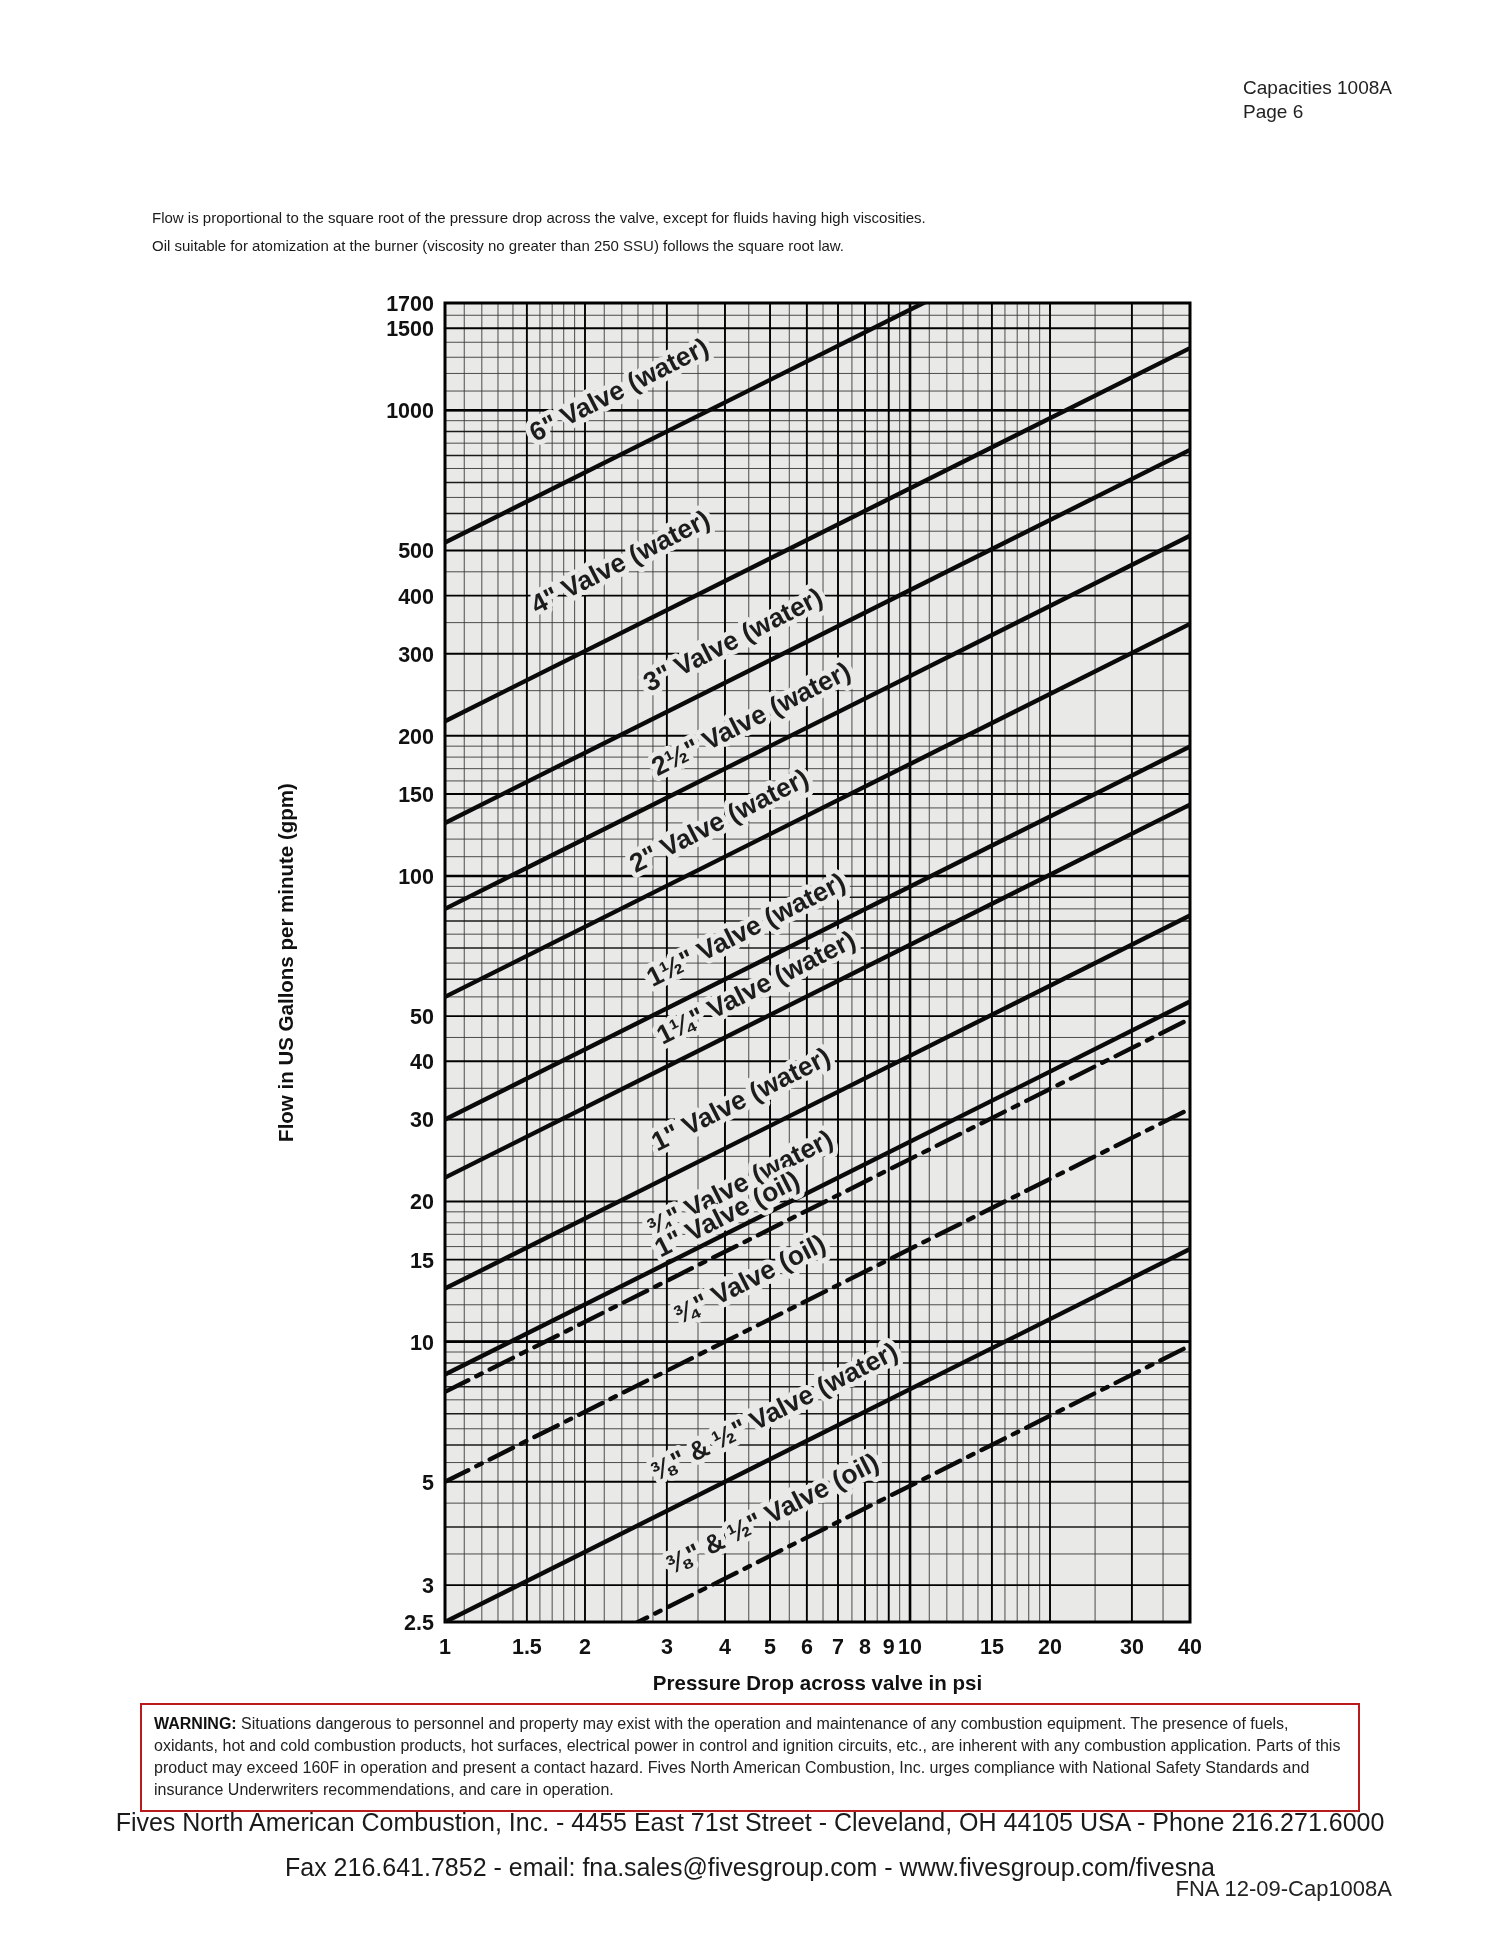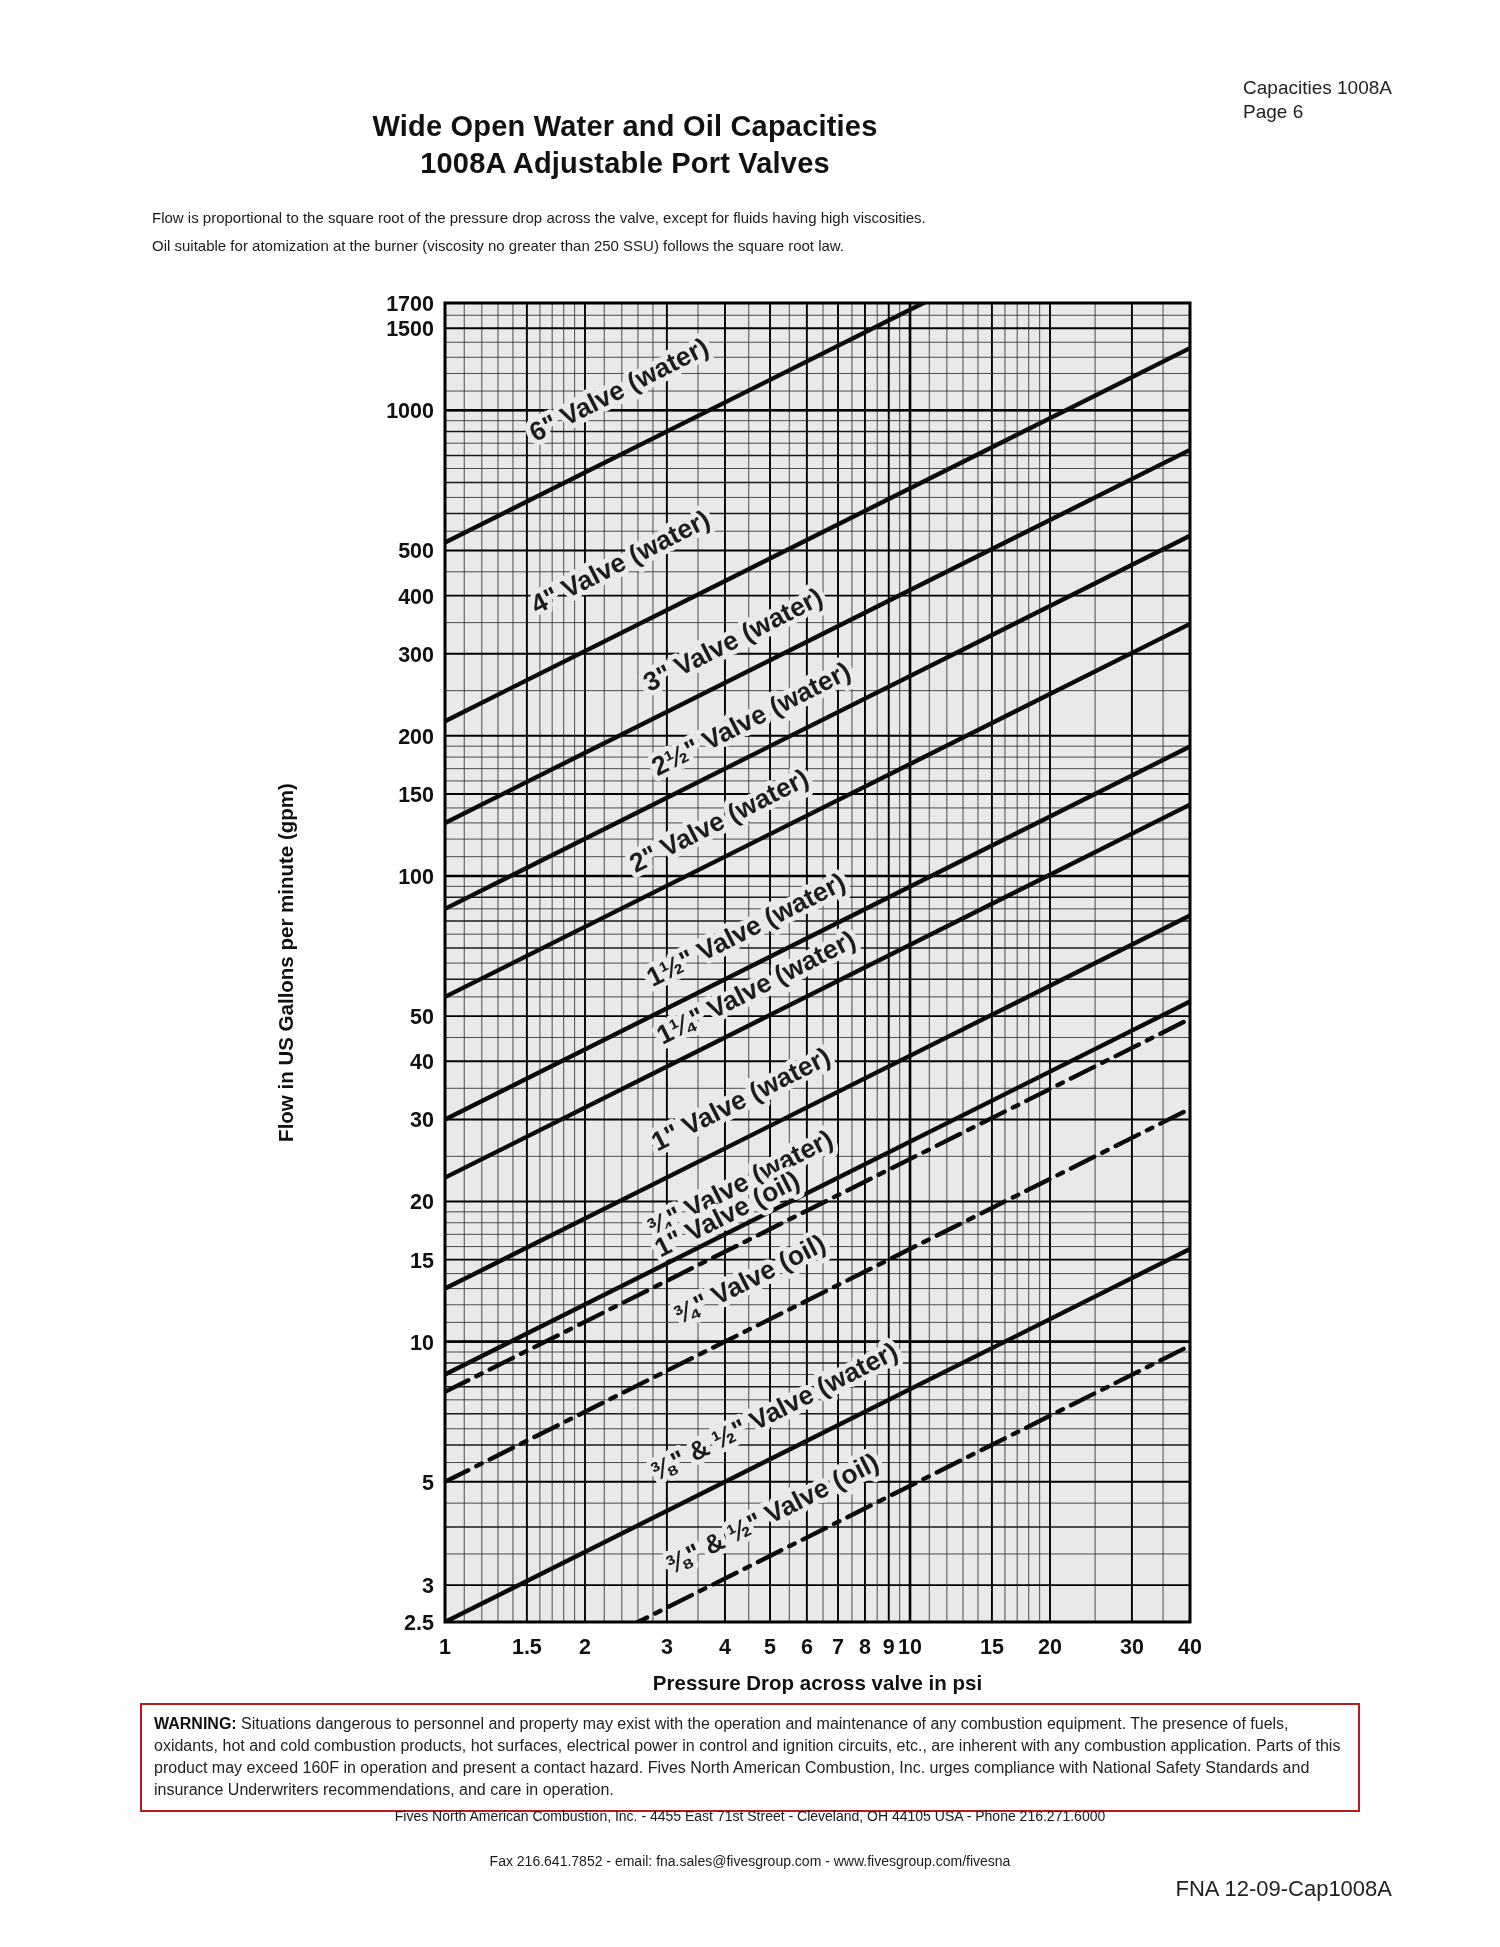--- a/index.html
+++ b/index.html
@@ -23,42 +23,38 @@
   }
   #chart-svg{position:absolute;left:0;top:0;}
   .warnbox{
     position:absolute;left:140px;top:1703px;width:1192px;
     border:2px solid #b91c1c;padding:8px 12px 9px 12px;
     font-size:16px;line-height:22px;color:#222;
   }
   .warnbox b{color:#111;}
   .footer-line{
     position:absolute;left:0;width:1500px;text-align:center;
-    font-size:14px;color:#1a1a1a;
+    font-size:25px;color:#1a1a1a;
   }
   .f1{top:1808px;}
   .f2{top:1837px;margin-top:16px;}
   .doc-code{
     position:absolute;top:1876px;right:108px;font-size:22px;color:#222;
   }
 </style>
 </head>
 <body>
 
 <div id="page">
 
   <div class="hdr-right">
     <div>Capacities 1008A</div>
     <div>Page 6</div>
   </div>
 
-  <div class="doc-title">
-    <div>Wide Open Water and Oil Capacities</div>
-    <div>1008A Adjustable Port Valves</div>
-  </div>
 
   <div class="intro">
     <div>Flow is proportional to the square root of the pressure drop across the valve, except for fluids having high viscosities.</div>
     <div>Oil suitable for atomization at the burner (viscosity no greater than 250 SSU) follows the square root law.</div>
   </div>
 
   <svg id="chart-svg" width="1500" height="1947" viewBox="0 0 1500 1947">
       <defs>
         <clipPath id="plotclip">
           <rect x="445" y="303" width="745" height="1319"></rect>

